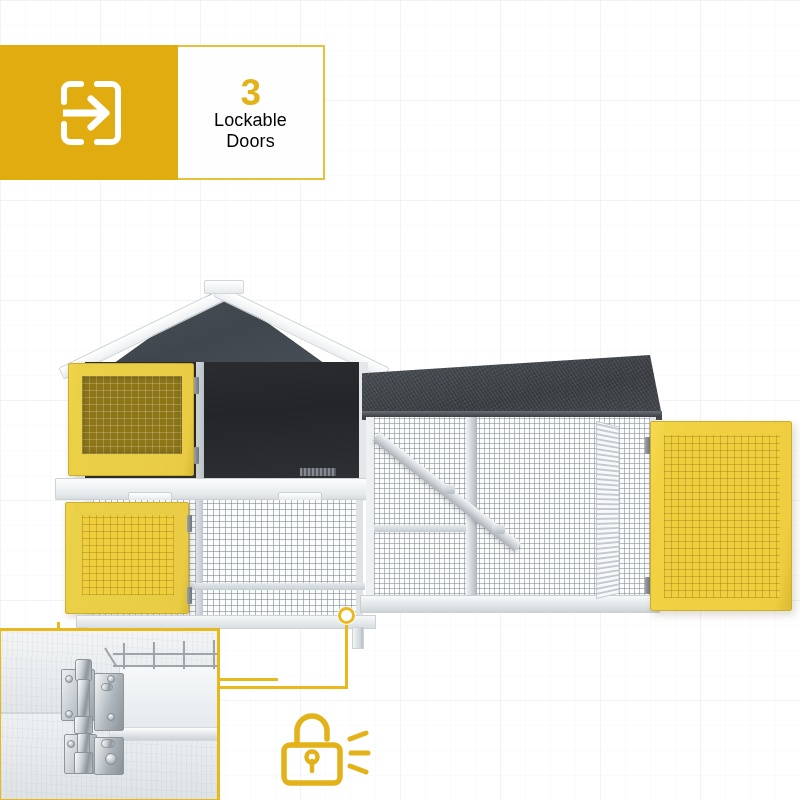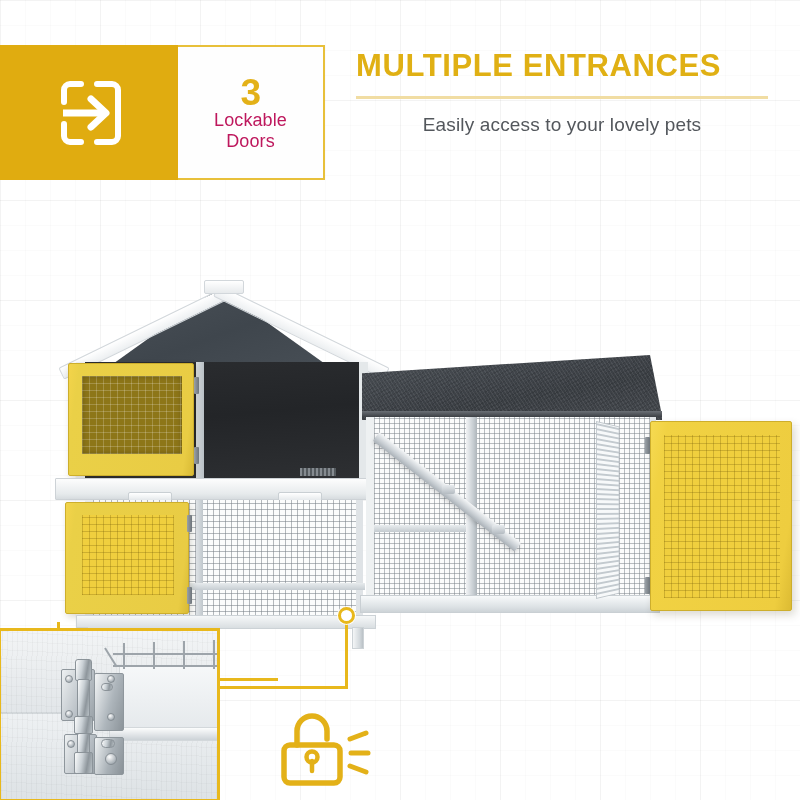--- a/index.html
+++ b/index.html
@@ -38,21 +38,21 @@
     border-left: none;
     display: flex; flex-direction: column;
     align-items: center; justify-content: center;
     padding-top: 2px;
   }
   #badge-count {
     font-size: 37px; font-weight: bold; color: #e3b118;
     line-height: 0.95; letter-spacing: -0.5px;
   }
   .badge-line {
-    font-size: 18px; color: #be185d; line-height: 1.18;
+    font-size: 18px; color: #000000; line-height: 1.18;
     font-weight: 300; letter-spacing: 0.1px;
   }
 
   
   #header-text { position: absolute; left: 356px; top: 50px; width: 420px; }
   #headline {
     font-size: 31px; font-weight: bold; color: #e0b014;
     letter-spacing: 0.6px; line-height: 1.05; white-space: nowrap;
   }
   #head-divider {
@@ -330,25 +330,20 @@
         </svg>
       </span>
     </div>
     <div id="badge-card">
       <div id="badge-count">3</div>
       <div class="badge-line">Lockable</div>
       <div class="badge-line">Doors</div>
     </div>
   </div>
 
-  <div id="header-text">
-    <div id="headline">MULTIPLE ENTRANCES</div>
-    <div id="head-divider"></div>
-    <div id="subhead">Easily access to your lovely pets</div>
-  </div>
 
   <div id="product">
 
     <div class="px" id="gable-wrap">
       <div id="gable-face"></div>
       <div class="roof-slope" style="left:-6px; top:34px; width:190px; height:13px;
                   transform-origin:right center; transform:rotate(-26deg);"></div>
       <div class="roof-slope" style="left:168px; top:34px; width:190px; height:13px;
                   transform-origin:left center; transform:rotate(26deg);"></div>
       <div id="ridge-cap"></div>

